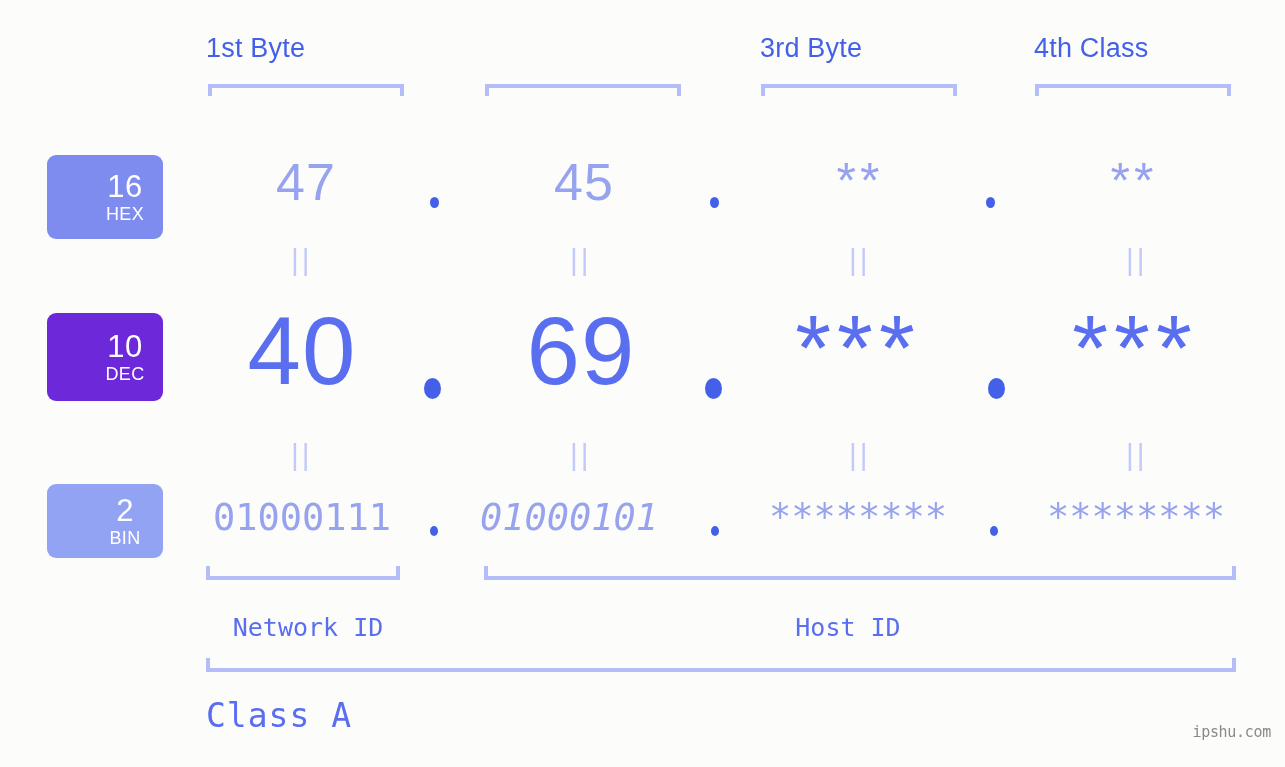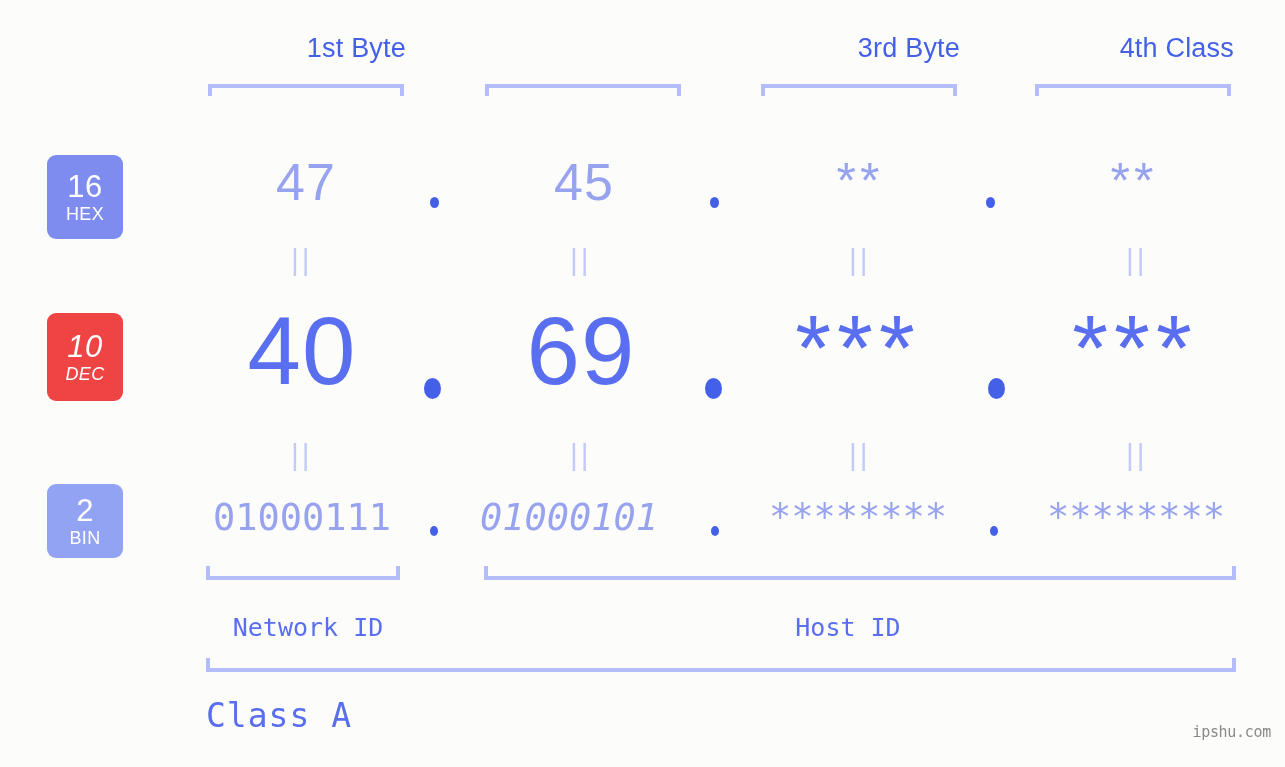--- a/index.html
+++ b/index.html
@@ -18,21 +18,21 @@
   #stage {
     position: relative;
     width: 1285px;
     height: 767px;
   }
 
   
   .byte-label {
     position: absolute;
     top: 33px;
-    text-align: right;
+    text-align: left;
     font-size: 27px;
     color: #4460e8;
     font-family: "Liberation Sans", sans-serif;
     letter-spacing: 0.2px;
     white-space: nowrap;
   }
 
   
   .bracket-top {
     position: absolute;
@@ -57,20 +57,21 @@
     left: 47px;
     width: 76px;
     border-radius: 9px;
     color: #ffffff;
     text-align: center;
     display: flex;
     flex-direction: column;
     align-items: center;
     justify-content: center;
     line-height: 1;
+    padding-left: 40px;
   }
   .base-badge .num {
     font-size: 31px;
     font-weight: 400;
     letter-spacing: 0.5px;
   }
   .base-badge .nm {
     font-size: 18px;
     font-weight: 400;
     margin-top: 3px;
@@ -182,21 +183,21 @@
 
   <div class="bracket-top" style="left:208px; width:196px; top:84px;"></div>
   <div class="bracket-top" style="left:485px; width:196px; top:84px;"></div>
   <div class="bracket-top" style="left:761px; width:196px; top:84px;"></div>
   <div class="bracket-top" style="left:1035px; width:196px; top:84px;"></div>
 
   <div class="base-badge" style="top:155px; height:84px; background:#7e8cf0;">
     <span class="num">16</span>
     <span class="nm">HEX</span>
   </div>
-  <div class="base-badge" style="top:313px; height:88px; background:#ef4444;font-style:italic;">
+  <div class="base-badge" style="top:313px; height:88px; background:#6d28d9;">
     <span class="num">10</span>
     <span class="nm">DEC</span>
   </div>
   <div class="base-badge" style="top:484px; height:74px; background:#93a3f4;">
     <span class="num">2</span>
     <span class="nm">BIN</span>
   </div>
 
   <div class="hex-row">
     <div class="val-cell" style="left:206px; width:200px;">47</div>

